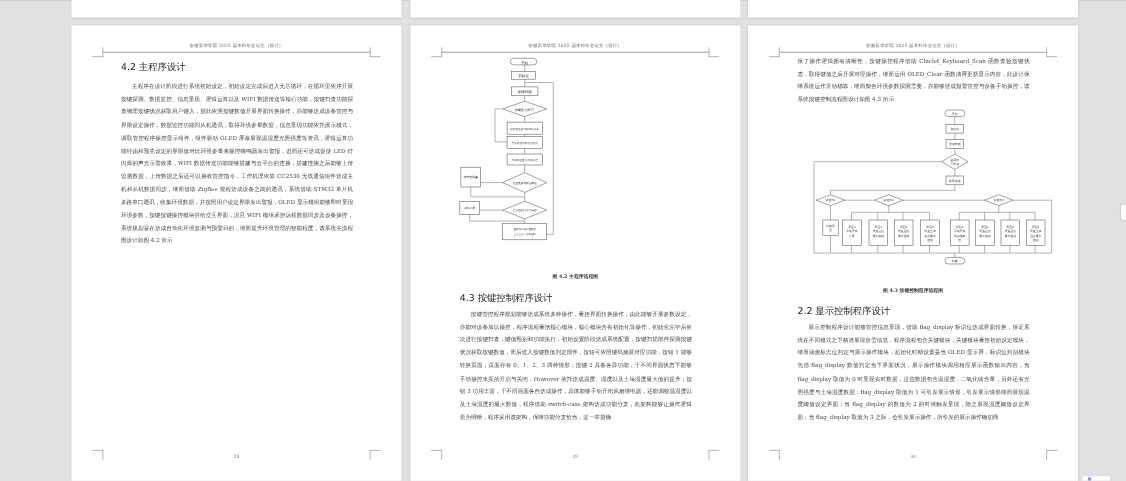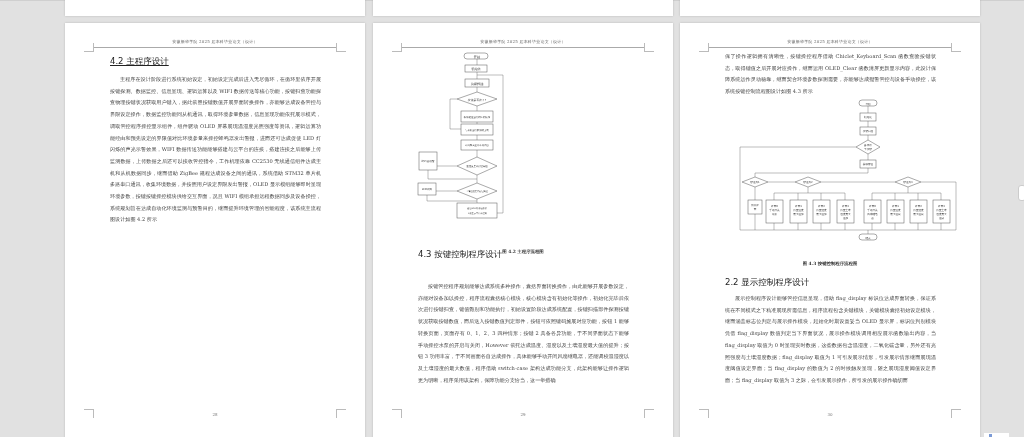--- a/index.html
+++ b/index.html
@@ -35,21 +35,21 @@
 
 <div class="page prev p1"></div>
 <div class="page prev p2"></div>
 <div class="page prev p3"></div>
 
 <div class="page cur p1">
   <div class="hdr">安徽新华学院 2025 届本科毕业论文（设计）</div>
   <div class="hdrline"></div>
   <div class="crop tl"></div>
   <div class="crop tr"></div>
-  <div class="h2" style="top:33px;text-decoration:underline;">4.2  主程序设计</div>
+  <div class="h2" style="top:33px;">4.2  主程序设计</div>
   <div class="body" style="top:51px;">
     <p>主程序在设计阶段进行系统初始设定，初始设定完成后进入无尽循环，在循环里依序开展按键探测、数据监控、信息呈现、逻辑运算以及 WIFI 数据传送等核心功能，按键扫查功能探查物理按键状况获取用户键入，据此依照按键数值开展界面转换操作，亦能够达成设备管控与界限设定操作，数据监控功能同从机通讯，取得环境参量数据，信息呈现功能依托展示模式，调取管控程序操控显示组件，组件驱动 OLED 屏幕展现温湿度光照强度等资讯，逻辑运算功能经由和预先设定的界限值对比环境参量来操控蜂鸣器发出警报，进而还可达成促使 LED 灯闪烁的声光示警效果，WIFI 数据传送功能能够搭建与云平台的连接，搭建连接之后能够上传监测数据，上传数据之后还可以接收管控指令，工作机理依靠 CC2530 无线通信组件达成主机和从机数据同步，继而借助 ZigBee 规程达成设备之间的通讯，系统借助 STM32 单片机多路串口通讯，收集环境数据，并按照用户设定界限发出警报，OLED 显示模组能够即时呈现环境参数，按键按键操控模块供给交互界面，况且 WIFI 模组承担远程数据同步及设备操控，系统规划旨在达成自动化环境监测与预警目的，继而提升环境管理的智能程度，该系统主流程图设计如图 4.2 所示</p>
   </div>
   <div class="crop bl"></div>
   <div class="crop br"></div>
   <div class="pnum">28</div>
 </div>
 
 <div class="page cur p2">
   <div class="hdr">安徽新华学院 2025 届本科毕业论文（设计）</div>
@@ -100,21 +100,21 @@
       <text x="104" y="144" font-size="2.4">温湿度是否超过阈值</text>
       <text x="55" y="139" font-size="2.6">蜂鸣器报警</text>
       <text x="104" y="169" font-size="2.2">土壤湿度是否超过阈值</text>
       <text x="54" y="167" font-size="2.6">LED闪烁</text>
       <text x="104" y="186" font-size="2.2">通过WIFI将传感数据</text>
       <text x="104" y="191" font-size="2.2">上传至云平台并控制</text>
     </g>
   </svg>
   <div class="cap" style="top:226px;">图 4.2  主程序流程图</div>
 
-  <div class="h2" style="top:226px;">4.3  按键控制程序设计</div>
+  <div class="h2" style="top:243px;">4.3  按键控制程序设计</div>
   <div class="body" style="top:258px;">
     <p>按键管控程序规划能够达成系统多种操作，囊括界面转换操作，由此能够开展参数设定，亦能对设备加以操控，程序流程囊括核心模块，核心模块含有初始化等操作，初始化完毕后依次进行按键扫查，键值甄别和功能执行，初始设置阶段达成系统配置，按键扫描部件探测按键状况获取按键数值，而后送入按键数值判定部件，按钮可依照键码施展对应功能，按钮 1 能够转换页面，页面存有 0、1、2、3 四种情形；按键 2 具备各异功能，于不同界面状态下能够手动操控水泵的开启与关闭，However 依托达成温度、湿度以及土壤湿度最大值的提升；按钮 3 功用丰富，于不同画面各自达成操作，具体能够手动开闭风扇继电器，还能调校温湿度以及土壤湿度的最大数值，程序借助 switch-case 架构达成功能分支，此架构能够让操作逻辑更为明晰，程序采用该架构，保障功能分支恰当，这一举措确</p>
   </div>
   <div class="crop bl"></div>
   <div class="crop br"></div>
   <div class="pnum">29</div>
 </div>
 
 <div class="page cur p3">
   <div class="hdr">安徽新华学院 2025 届本科毕业论文（设计）</div>

